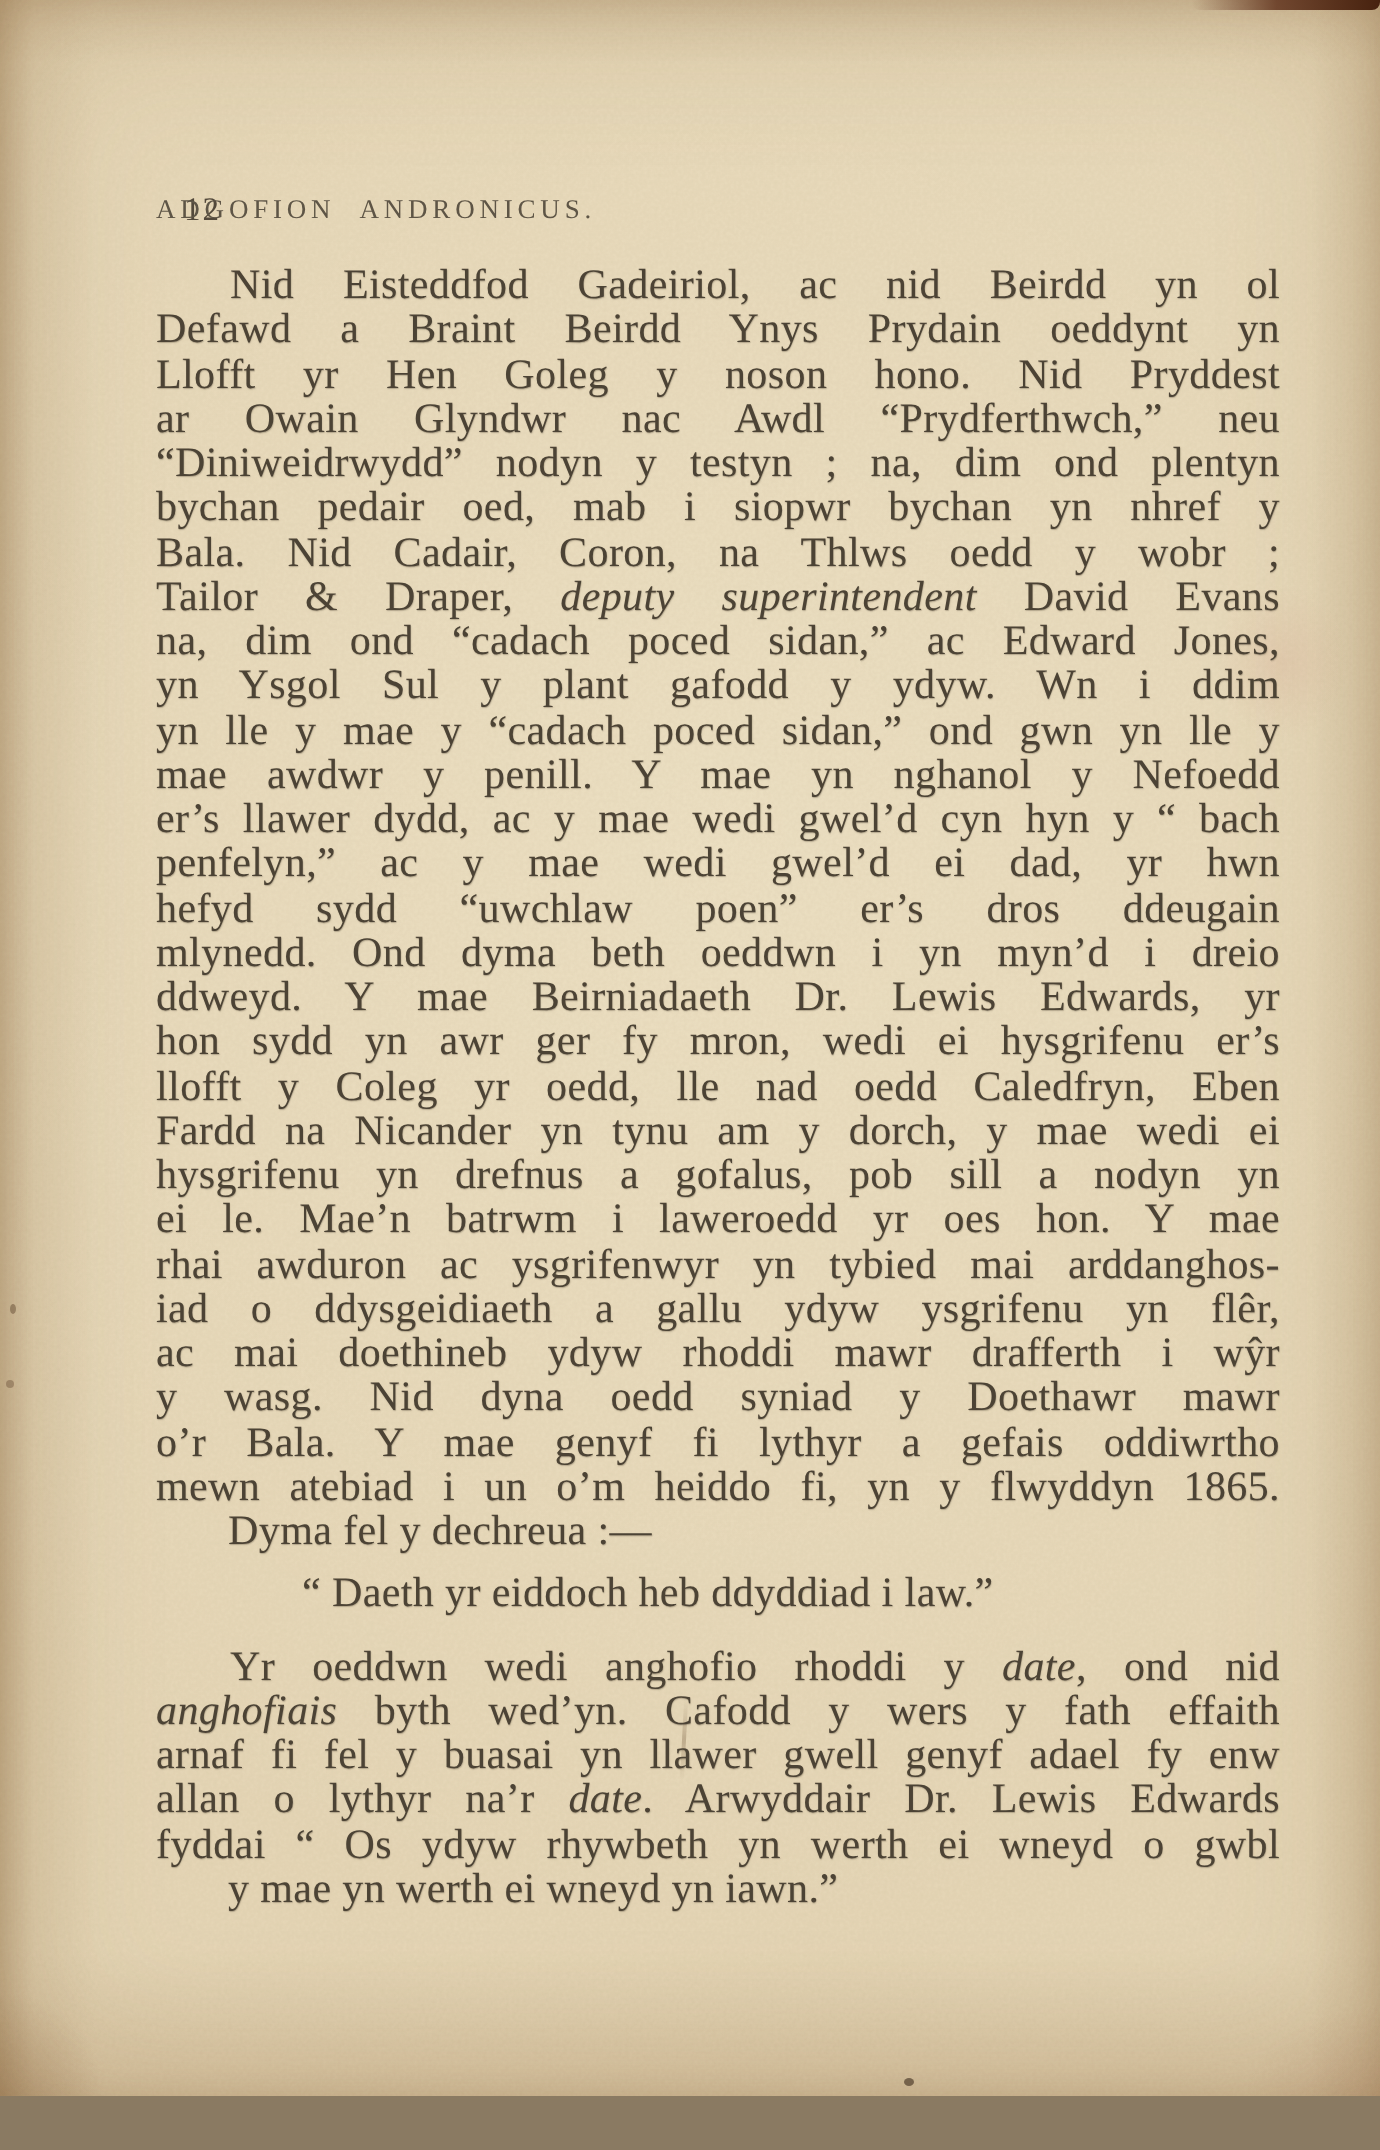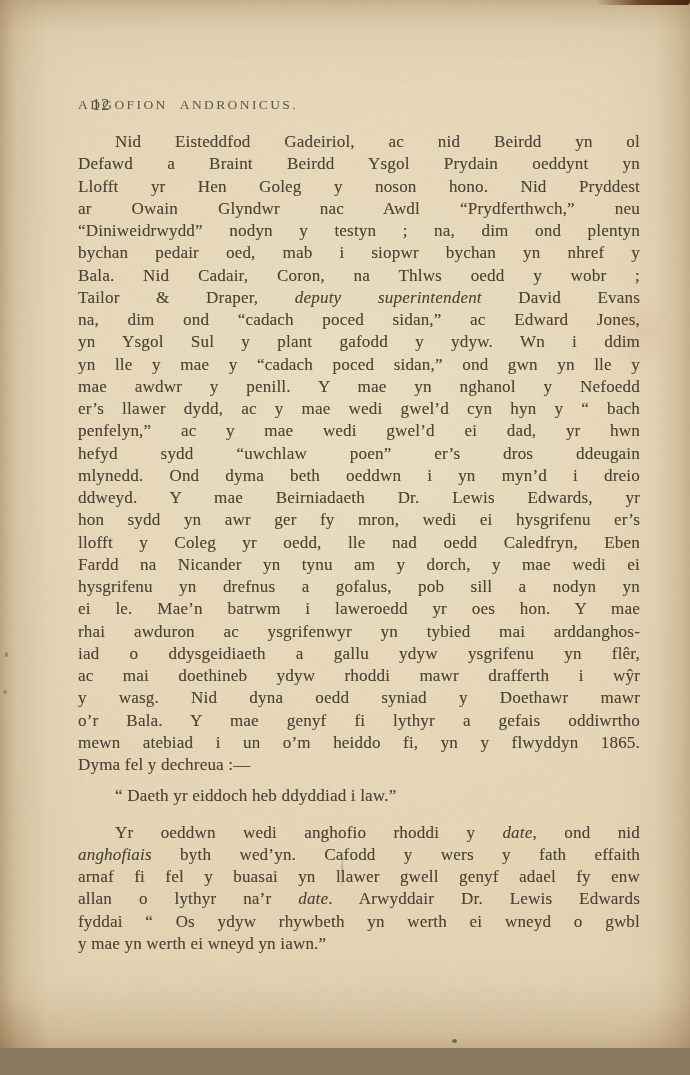--- a/index.html
+++ b/index.html
@@ -32,25 +32,25 @@
   .pagenum{
     position:absolute;left:14px;top:0;
     font-size:16.5px;letter-spacing:1px;color:#53493b;
   }
   .running-title{
     position:absolute;left:0;right:0;top:2px;text-align:left;
     font-size:13.5px;letter-spacing:2.4px;word-spacing:7px;color:#5e5546;
   }
   .textblock{
     position:absolute;left:78px;top:131px;width:562px;
-    font-size:17px;line-height:22.25px;letter-spacing:0.2px;
+    font-size:21px;line-height:22.25px;letter-spacing:0.2px;
     text-shadow:0.2px 0.3px 0.6px rgba(76,66,50,0.35);
   }
   .tline{text-align:justify;text-align-last:justify;white-space:normal;}
-  .tline.tlast{text-align-last:left;}
+  .tline.tlast{text-align-last:left;margin-left:36px;}
   .tline.tindent{text-indent:37px;}
   .para.quote{margin-top:9px;margin-bottom:14px;}
   i{font-style:italic;}
   .speck{position:absolute;border-radius:50%;}
   .speck.s1{left:452px;top:1039px;width:5px;height:4px;background:#5f4e3a;opacity:.8;}
   .speck.s2{left:5px;top:652px;width:3px;height:5px;background:rgba(110,85,60,.55);}
   .speck.s3{left:3px;top:690px;width:4px;height:4px;background:rgba(110,85,60,.45);}
   .speck.s4{left:352px;top:1070px;width:4px;height:3px;background:rgba(95,75,55,.5);}
   .stain-right{
     position:absolute;left:608px;top:292px;width:66px;height:78px;border-radius:50%;
@@ -83,21 +83,21 @@
   <div class="speck s4"></div>
 
   <div class="header">
     <span class="pagenum">12</span>
     <span class="running-title">ADGOFION ANDRONICUS.</span>
   </div>
 
   <div class="textblock">
     <div class="para">
         <div class="tline tindent">Nid Eisteddfod Gadeiriol, ac nid Beirdd yn ol</div>
-        <div class="tline">Defawd a Braint Beirdd Ysgol Prydain oeddynt yn</div>
+        <div class="tline">Defawd a Braint Beirdd Ynys Prydain oeddynt yn</div>
         <div class="tline">Llofft yr Hen Goleg y noson hono. Nid Pryddest</div>
         <div class="tline">ar Owain Glyndwr nac Awdl “Prydferthwch,” neu</div>
         <div class="tline">“Diniweidrwydd” nodyn y testyn ; na, dim ond plentyn</div>
         <div class="tline">bychan pedair oed, mab i siopwr bychan yn nhref y</div>
         <div class="tline">Bala. Nid Cadair, Coron, na Thlws oedd y wobr ;</div>
         <div class="tline">Tailor &amp; Draper, <i>deputy superintendent</i> David Evans</div>
         <div class="tline">na, dim ond “cadach poced sidan,” ac Edward Jones,</div>
         <div class="tline">yn Ysgol Sul y plant gafodd y ydyw. Wn i ddim</div>
         <div class="tline">yn lle y mae y “cadach poced sidan,” ond gwn yn lle y</div>
         <div class="tline">mae awdwr y penill. Y mae yn nghanol y Nefoedd</div>

